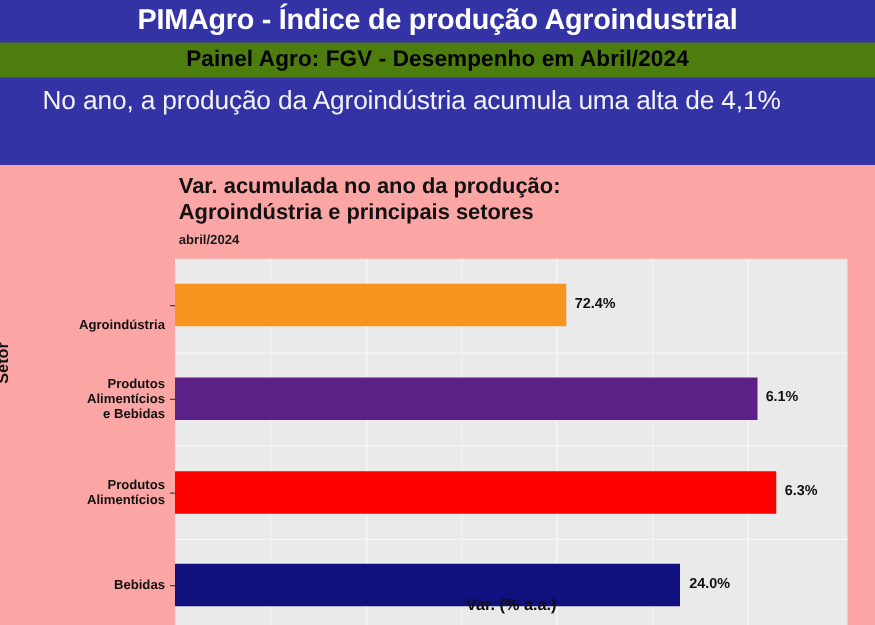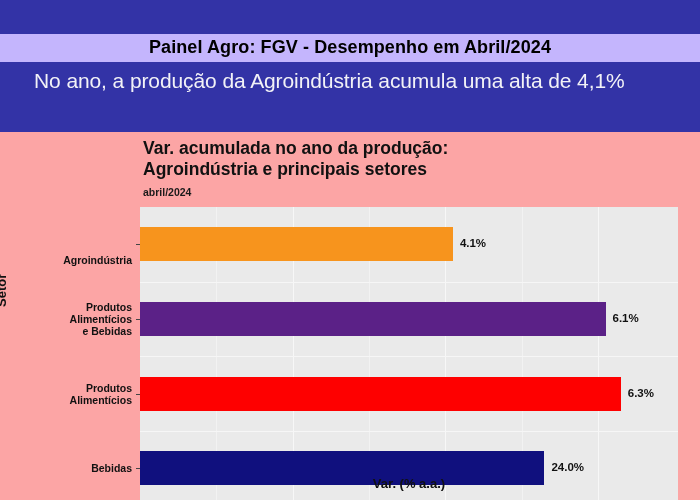--- a/index.html
+++ b/index.html
@@ -33,21 +33,21 @@
     font-size: 23px;
     font-weight: bold;
     letter-spacing: -0.2px;
     white-space: nowrap;
   }
   .banner-stripe {
     position: absolute;
     left: 0; top: 34px;
     width: 700px;
     height: 28px;
-    background: #c4b5fd;
+    background: #4d7c0f;
   }
   .banner-stripe-text {
     position: absolute;
     left: 0; top: 3px;
     width: 700px;
     text-align: center;
     color: #000000;
     font-size: 18px;
     font-weight: bold;
     letter-spacing: 0.1px;
@@ -178,20 +178,21 @@
     color: #555555;
     font-size: 7.5px;
     font-weight: normal;
     white-space: nowrap;
   }
 </style>
 </head>
 <body>
 
 <div class="banner">
+  <div class="banner-title">PIMAgro - Índice de produção Agroindustrial</div>
   <div class="banner-stripe">
     <div class="banner-stripe-text">Painel Agro: FGV - Desempenho em Abril/2024</div>
   </div>
   <div class="banner-lead">No ano, a produção da Agroindústria acumula uma alta de 4,1%</div>
 </div>
 
 <div class="chart-card">
 
   <div class="chart-title">Var. acumulada no ano da produção: Agroindústria e principais setores</div>
   <div class="chart-subtitle">abril/2024</div>
@@ -202,21 +203,21 @@
       <div class="gridline-minor" style="left: 76.3121px;"></div>
       <div class="gridline-minor" style="left: 228.936px;"></div>
       <div class="gridline-minor" style="left: 381.56px;"></div>
       <div class="gridline" style="left: 152.624px;"></div>
       <div class="gridline" style="left: 305.248px;"></div>
       <div class="gridline" style="left: 457.872px;"></div>
       <div class="bar-row-sep" style="top: 74.6px;"></div>
       <div class="bar-row-sep" style="top: 149.2px;"></div>
       <div class="bar-row-sep" style="top: 223.8px;"></div>
       <div class="bar" title="Agroindústria 4.1%" style="top: 20.3px; width: 312.879px; background: rgb(247, 148, 29);"></div>
-      <div class="bar-label" style="left: 319.879px; top: 30.3px;">4.1%</div>
+      <div class="bar-label" style="left: 319.879px; top: 30.3px;">72.4%</div>
       <div class="bar" title="Produtos Alimentícios e Bebidas 6.1%" style="top: 94.9px; width: 465.504px; background: rgb(91, 33, 135);"></div>
       <div class="bar-label" style="left: 472.504px; top: 104.9px;">6.1%</div>
       <div class="bar" title="Produtos Alimentícios 6.3%" style="top: 169.5px; width: 480.766px; background: rgb(254, 0, 0);"></div>
       <div class="bar-label" style="left: 487.766px; top: 179.5px;">6.3%</div>
       <div class="bar" title="Bebidas 5.3%" style="top: 244.1px; width: 404.454px; background: rgb(16, 16, 126);"></div>
       <div class="bar-label" style="left: 411.454px; top: 254.1px;">24.0%</div>
     </div>
 
   <div id="axis-layer">
       <div class="y-tick-label" style="width: 128px; left: 4px; top: 106.3px; margin-top: 16px;">

